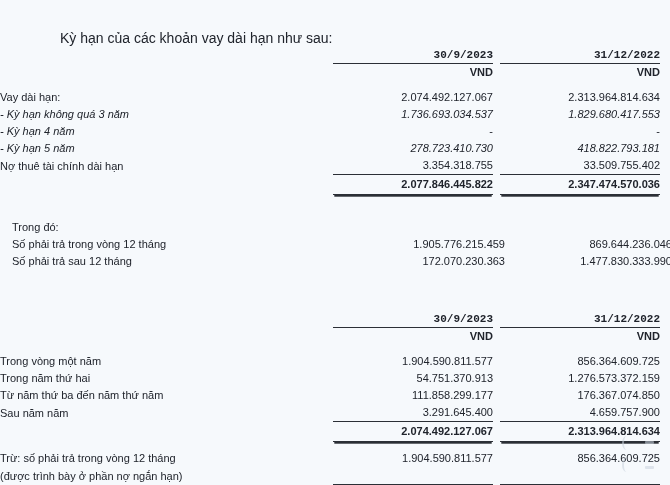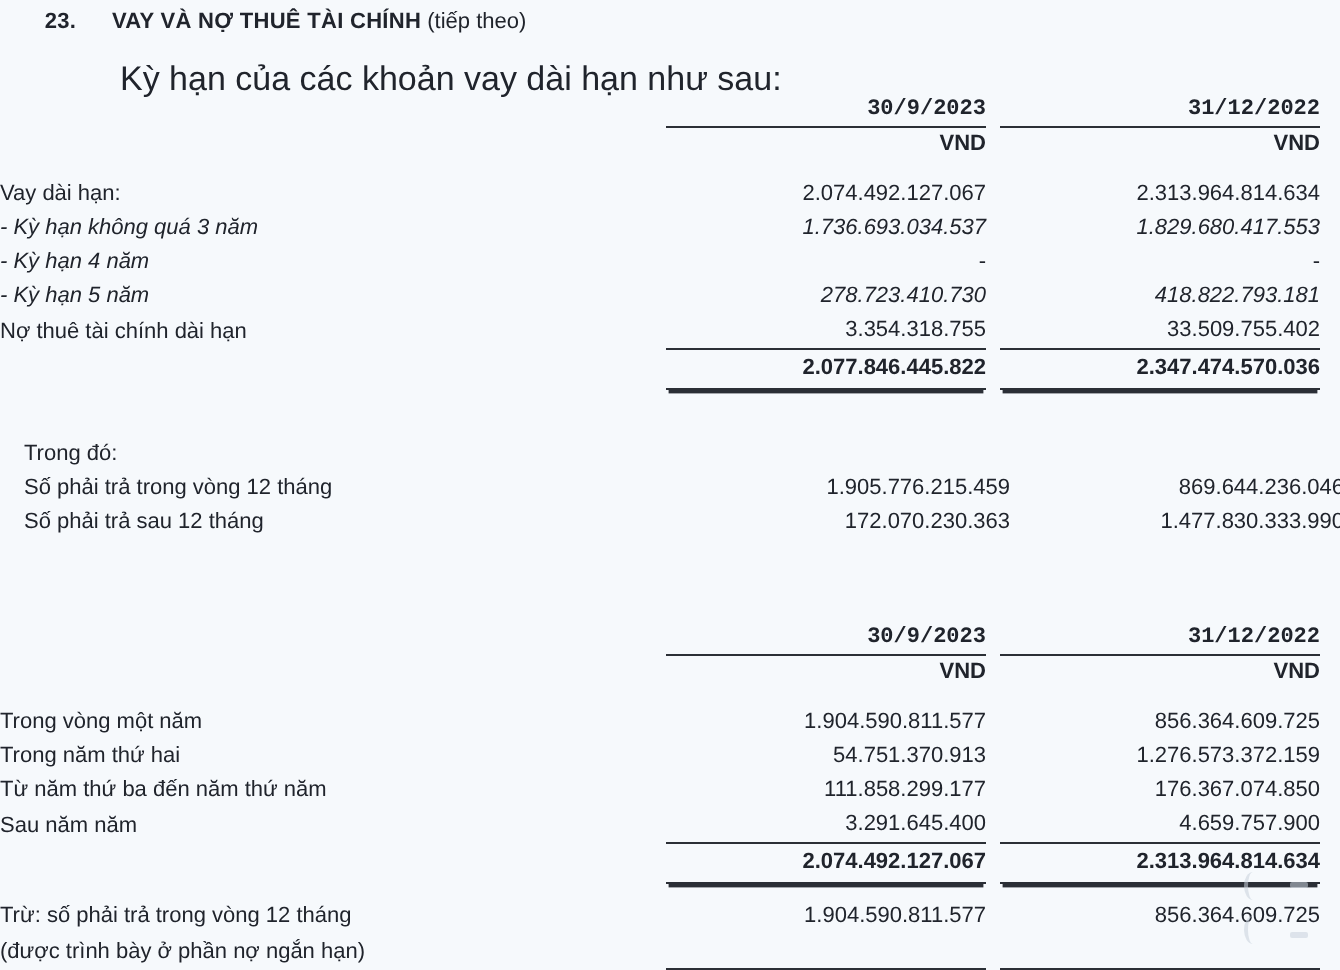--- a/index.html
+++ b/index.html
@@ -47,21 +47,21 @@
     font-weight: bold;
     letter-spacing: .15px;
   }
   .note-title-suffix {
     font-weight: normal;
   }
 
   .intro {
     position: absolute;
     left: 60px;
-    font-size: 17px;
+    font-size: 14px;
     white-space: nowrap;
   }
   .intro-1 { top: 30px; }
   .intro-2 { top: 301px; }
 
   
   table.fin {
     position: absolute;
     border-collapse: collapse;
     font-size: 11px;
@@ -146,27 +146,20 @@
     background: transparent;
     border-left: 2px solid #c9d2dc;
     border-radius: 60% 0 0 60%;
   }
 </style>
 </head>
 <body>
 
 <div class="page">
 
-  <div class="note-heading">
-    <span class="note-num">23.</span>
-    <span class="note-title-wrap">
-      <span class="note-title">VAY VÀ NỢ THUÊ TÀI CHÍNH</span>
-      <span class="note-title-suffix">(tiếp theo)</span>
-    </span>
-  </div>
 
   <div class="intro intro-1">Kỳ hạn của các khoản vay dài hạn như sau:</div>
 
   <table class="fin" style="left:0; top:47px; width:637px;">
     <colgroup>
       <col class="c-label">
         <col class="c-gap">
         <col class="c-num">
         <col class="c-gap2">
         <col class="c-num">

